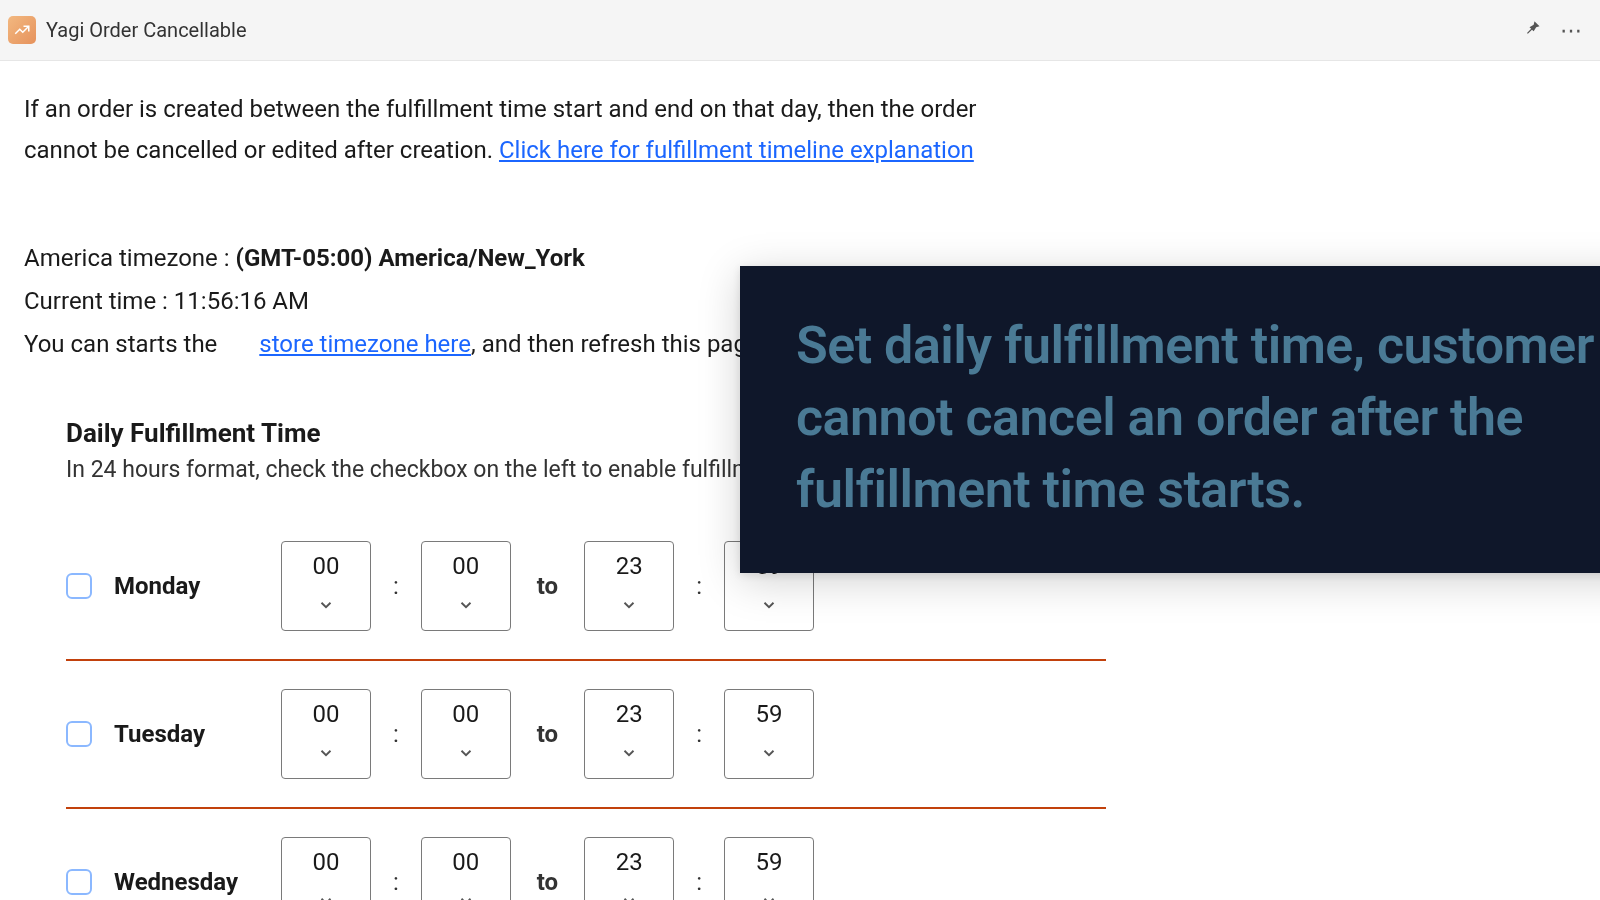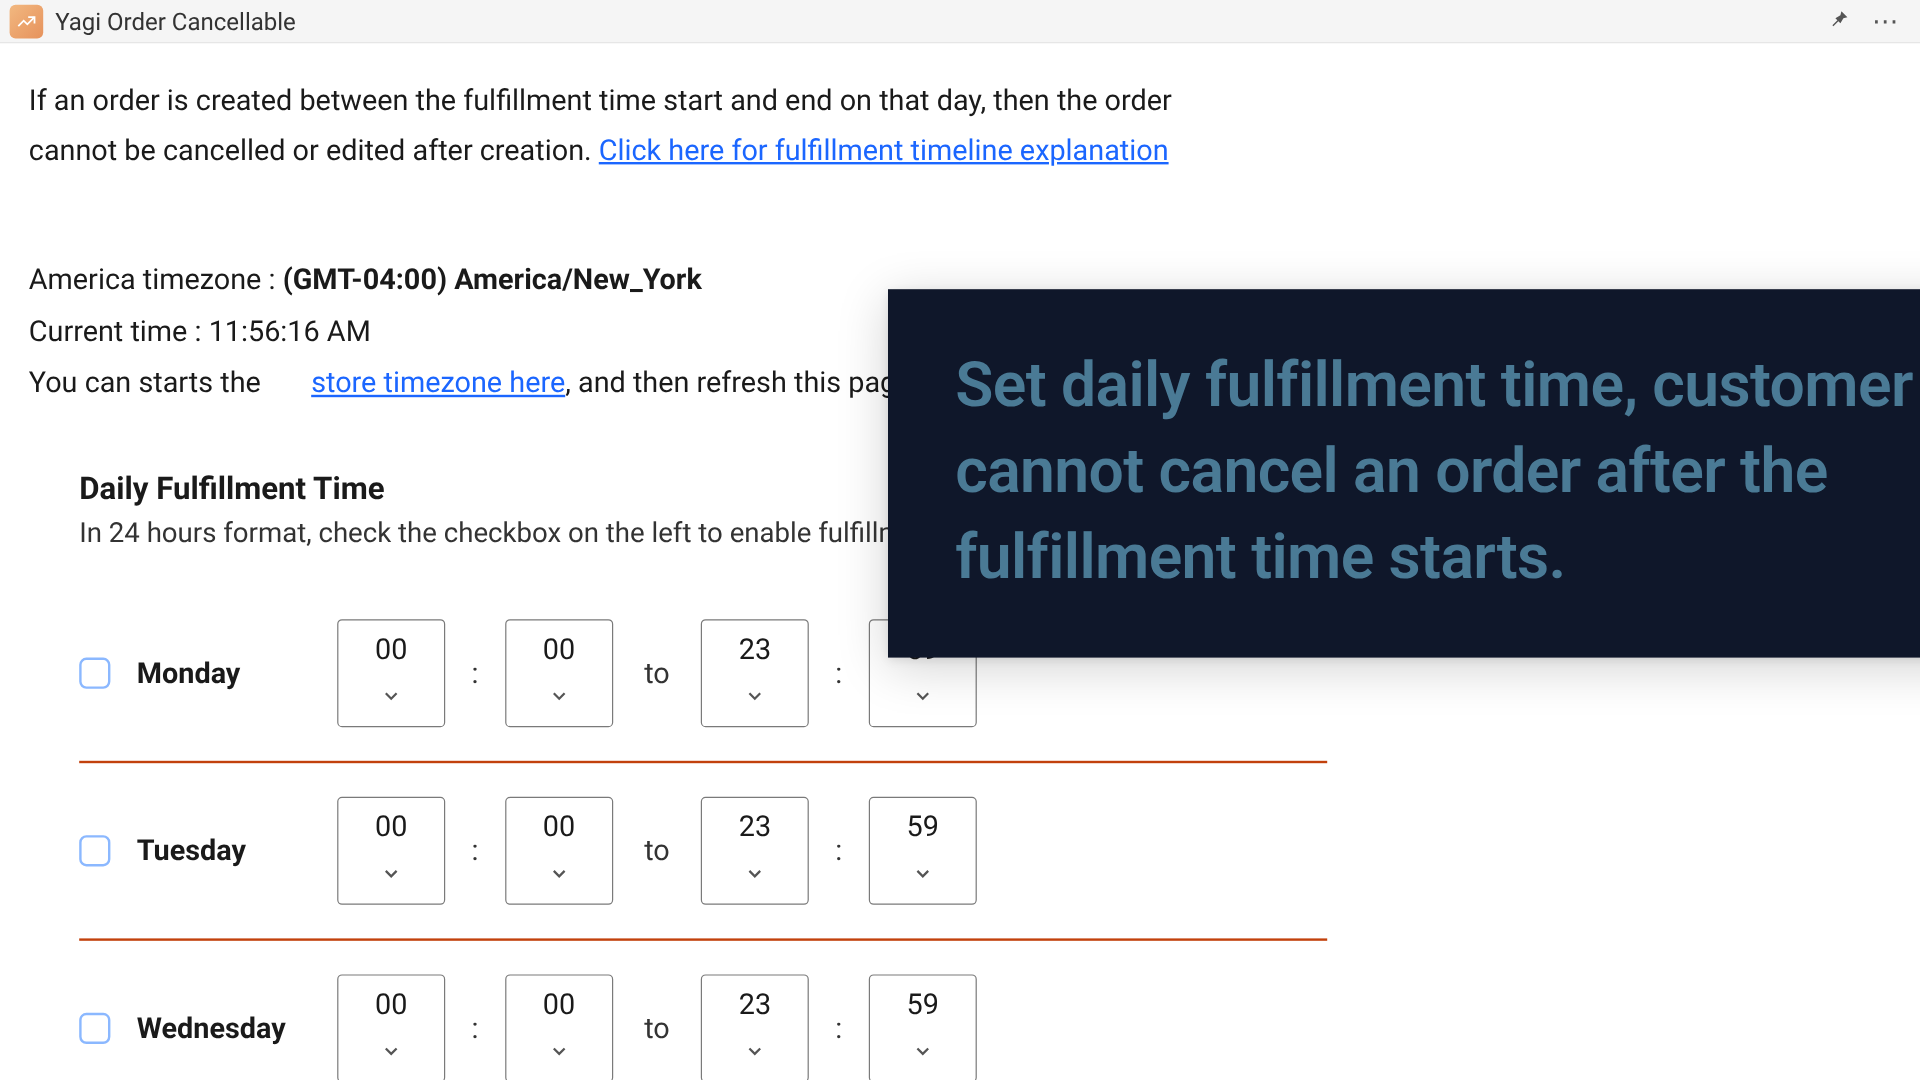--- a/index.html
+++ b/index.html
@@ -1,17 +1,17 @@
 <!DOCTYPE html>
 <html><head>
 <meta charset="utf-8">
 <style>
   * { box-sizing: border-box; margin: 0; padding: 0; }
   html, body { width: 1600px; height: 900px; font-family: -apple-system, BlinkMacSystemFont, "Segoe UI", Roboto, sans-serif; background: #fff; color: #1a1a1a; overflow: hidden; }
-  .titlebar { height: 36px; background: #f5f5f5; border-bottom: 1px solid #e6e6e6; display: flex; align-items: center; padding: 0 8px; }
+  .titlebar { height: 61px; background: #f5f5f5; border-bottom: 1px solid #e6e6e6; display: flex; align-items: center; padding: 0 8px; }
   .app-icon { width: 28px; height: 28px; background: linear-gradient(135deg,#f2b880,#e6925c); border-radius: 5px; margin-right: 10px; display:flex; align-items:center; justify-content:center; }
   .app-icon svg { width: 18px; height: 18px; }
   .title-text { font-size: 20px; color: #333; flex: 1; }
   .title-actions { display:flex; align-items:center; gap:18px; padding-right:8px; }
   .pin-icon svg { width:20px; height:20px; fill:#555; }
   .dots-icon { font-size:22px; color:#555; letter-spacing:2px; }
   .content { padding: 28px 24px; position: relative; }
   .intro { font-size: 24px; line-height: 1.7; max-width: 1010px; margin-bottom: 66px; }
   .intro a { color: #1b66ff; text-decoration: underline; }
   .meta-line { font-size: 24px; line-height: 1.8; }
@@ -21,21 +21,21 @@
   .section { padding-left: 42px; margin-top: 52px; }
   .section h2 { font-size: 26px; font-weight: 700; margin-bottom: 8px; }
   .section-desc { font-size: 23px; color: #333; margin-bottom: 30px; }
   .day-row { display:flex; align-items:center; gap: 22px; padding: 28px 0; border-bottom: 2px solid #c2410c; max-width: 1040px; }
   .day-row:last-child { border-bottom: none; }
   .chk { width: 26px; height: 26px; border: 2.4px solid #8bb8ff; border-radius: 6px; background: #fff; flex-shrink:0; cursor:pointer; }
   .day-label { font-size: 24px; font-weight: 700; min-width: 145px; }
   .sel { display:flex; align-items:center; gap:12px; border:1px solid #7a7a7a; border-radius:4px; padding: 10px 16px; font-size:24px; cursor:pointer; background:#fff; min-width:90px; justify-content:space-between;flex-direction:column; }
   .sel .chevron svg { width:18px; height:18px; }
   .colon { font-size:24px; color:#333; }
-  .to { font-size:24px; color:#333; padding:0 4px; }
+  .to { font-size:24px; color:#333; padding:0 4px;font-weight:bold; }
   .overlay { position:absolute; top:205px; left:740px; width:956px; background:#0f172a; box-shadow: 0 8px 40px rgba(0,0,0,0.18), 0 2px 8px rgba(0,0,0,0.1); padding: 44px 56px 48px; }
   .overlay-text { font-size: 52px; font-weight: 600; line-height: 1.38; color: #4a7a95; letter-spacing: -0.5px; }
 </style>
 </head>
 <body>
 
 <div class="titlebar">
   <div class="app-icon">
     <svg viewBox="0 0 24 24" fill="none" stroke="#fff" stroke-width="2">
         <path d="M3 17l6-6 4 4 8-8"></path>
@@ -54,21 +54,21 @@
 </div>
 
 <div class="content">
 
   <p class="intro">
     <span>If an order is created between the fulfillment time start and end on that day, then the order cannot be cancelled or edited after creation. </span><a href="#">Click here for fulfillment timeline explanation</a>
   </p>
 
   <div class="meta-block">
     <div class="meta-line">
-      <span>America timezone : </span><span class="bold">(GMT-04:00) America/New_York</span>
+      <span>America timezone : </span><span class="bold">(GMT-05:00) America/New_York</span>
     </div>
     <div class="meta-line">
       <span>Current time : </span><span>11:56:16 AM</span>
     </div>
     <div class="meta-line">
       <span>You can starts the </span><a href="#">store timezone here</a><span>, and then refresh this page.</span>
     </div>
   </div>
 
   <div class="section">

